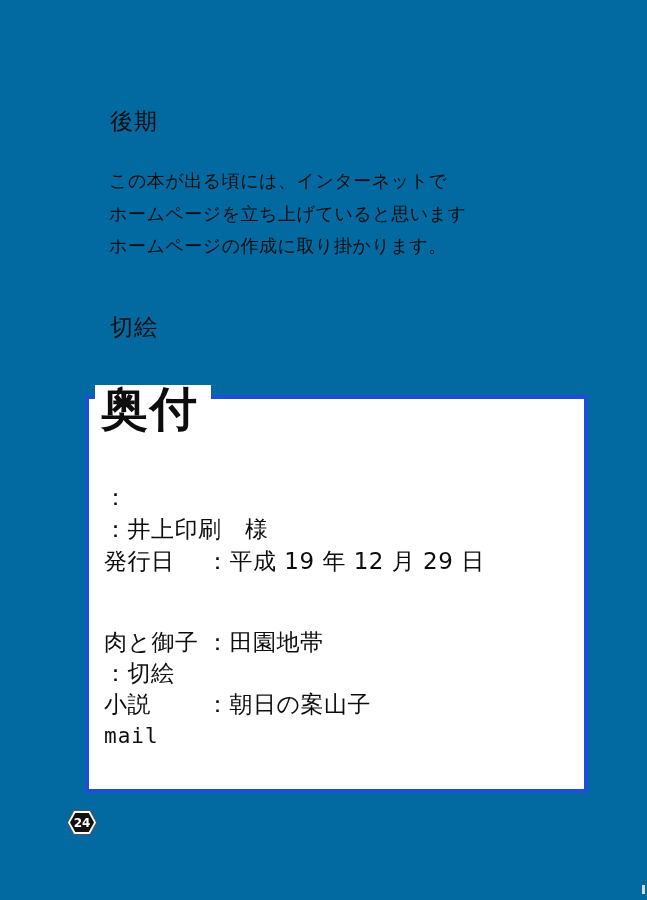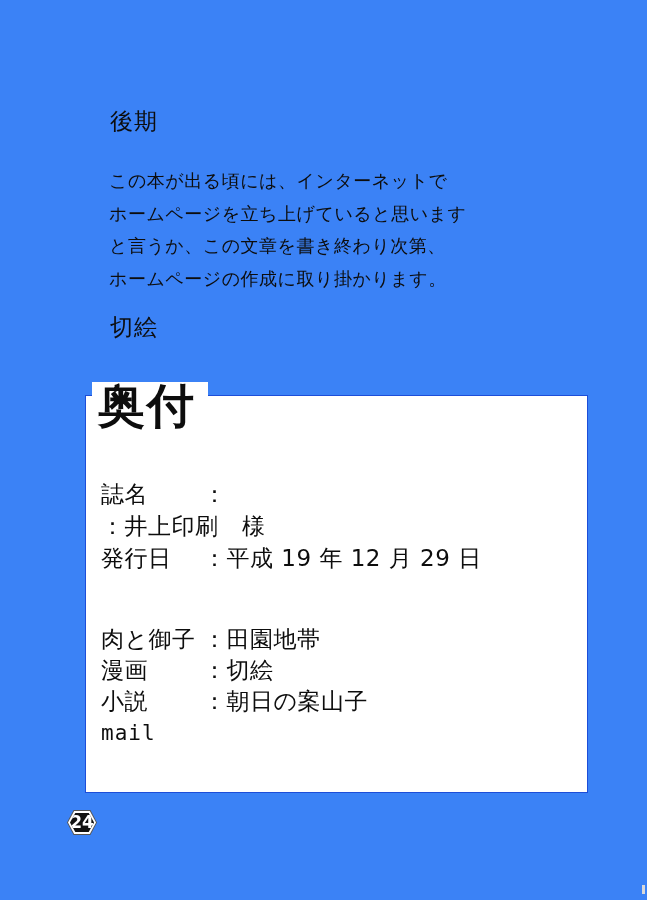--- a/index.html
+++ b/index.html
@@ -4,21 +4,21 @@
 <style>
   html, body {
     margin: 0;
     padding: 0;
     background: #ffffff;
   }
   .page {
     position: relative;
     width: 647px;
     height: 900px;
-    background: #3b82f6;
+    background: #0369a1;
     overflow: hidden;
     font-family: "DejaVu Sans", sans-serif;
     color: #0d0d0d;
   }
 
   
   .afterword-heading {
     position: absolute;
     left: 110px;
     top: 106px;
@@ -45,21 +45,21 @@
     letter-spacing: 1px;
   }
 
   
   .colophon-box {
     position: absolute;
     left: 85px;
     top: 395px;
     width: 503px;
     height: 398px;
-    border: 1px solid #1d4ed8;
+    border: 4px solid #1d4ed8;
     box-sizing: border-box;
     background: #ffffff;
   }
   .colophon-title {
     position: absolute;
     left: 6px;
     top: -14px;
     background: #ffffff;
     font-size: 47px;
     font-weight: bold;
@@ -131,21 +131,21 @@
     height: 23px;
     background: #ffffff;
   }
   .hex-core {
     width: 24px;
     height: 19px;
     background: #111111;
   }
   .hex-core span {
     color: #ffffff;
-    font-size: 17px;
+    font-size: 12px;
     font-weight: bold;
     font-family: "DejaVu Sans", sans-serif;
     line-height: 1;
   }
 
   
   .corner-mark {
     position: absolute;
     right: 2px;
     bottom: 6px;
@@ -157,54 +157,51 @@
 </head>
 <body>
 
 <div class="page">
 
   <div class="afterword-heading">後期</div>
 
   <div class="afterword-body">
     <div>この本が出る頃には、インターネットで</div>
     <div>ホームページを立ち上げていると思います</div>
-    <div>と言うか、この文章を書き終わり次第、</div>
     <div>ホームページの作成に取り掛かります。</div>
   </div>
 
   <div class="afterword-signature">切絵</div>
 
   <div class="colophon-box">
 
     <div class="colophon-title">奥付</div>
 
     <div class="entry-group publication">
       <div class="entry-row">
-        <span class="entry-label">誌名</span>
           <span class="entry-colon">：</span>
       </div>
       <div class="entry-row">
           <span class="entry-colon">：</span>
           <span class="entry-value">井上印刷　様</span>
       </div>
       <div class="entry-row">
         <span class="entry-label">発行日</span>
           <span class="entry-colon">：</span>
           <span class="entry-value">平成 19 年 12 月 29 日</span>
       </div>
     </div>
 
     <div class="entry-group credits">
       <div class="entry-row">
         <span class="entry-label">肉と御子</span>
           <span class="entry-colon">：</span>
           <span class="entry-value">田園地帯</span>
       </div>
       <div class="entry-row">
-        <span class="entry-label">漫画</span>
           <span class="entry-colon">：</span>
           <span class="entry-value">切絵</span>
       </div>
       <div class="entry-row">
         <span class="entry-label">小説</span>
           <span class="entry-colon">：</span>
           <span class="entry-value">朝日の案山子</span>
       </div>
       <div class="entry-row mail-row">
         <span>mail</span>

